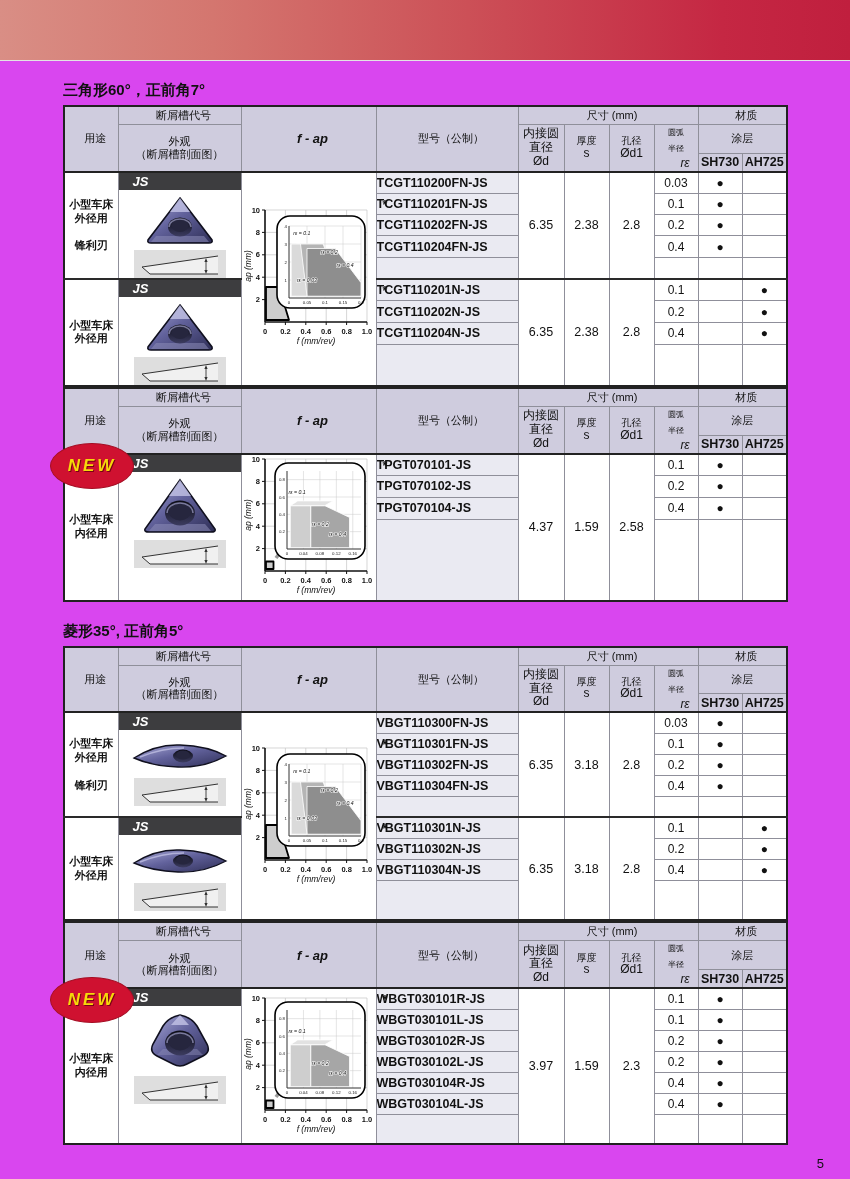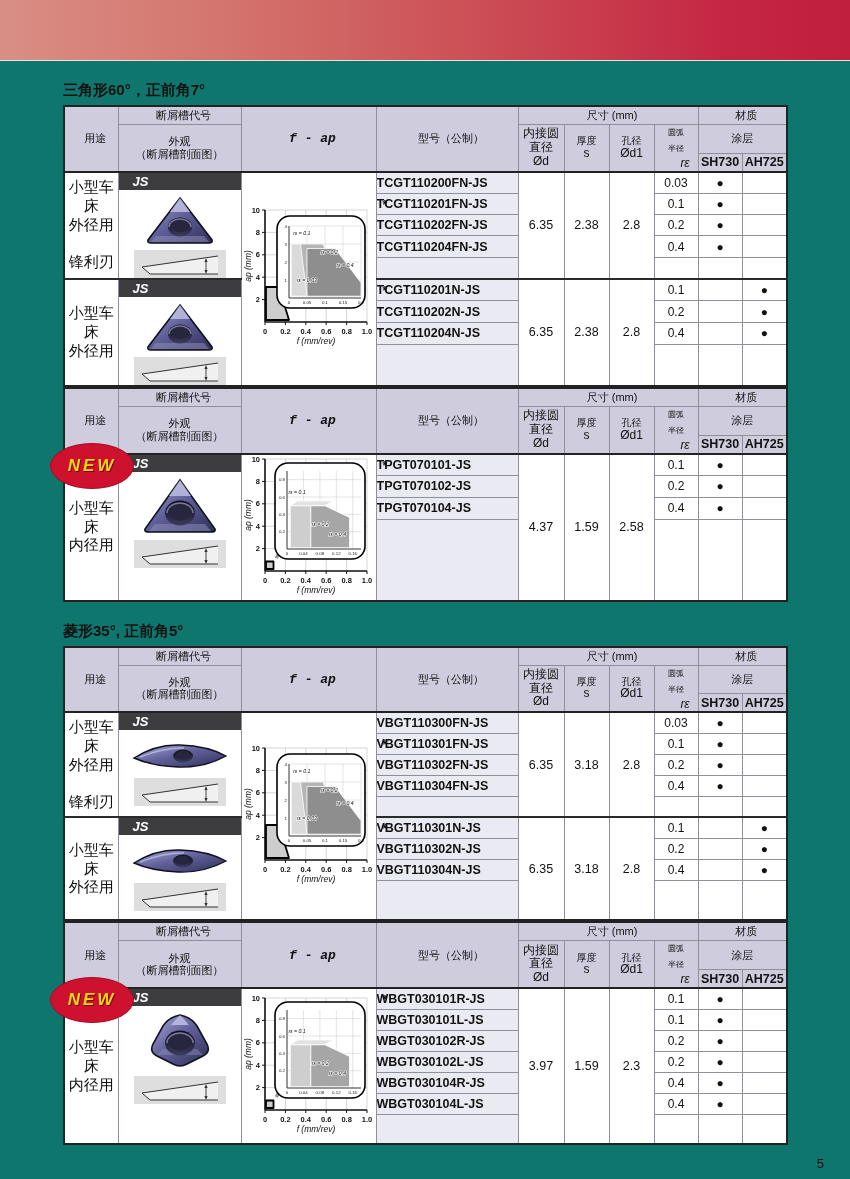--- a/index.html
+++ b/index.html
@@ -1,41 +1,41 @@
 <!DOCTYPE html>
 <html><head>
 <meta charset="utf-8">
 <style>
   html,body{margin:0;padding:0;background:#fff;}
   body{width:850px;font-family:"Liberation Sans","DejaVu Sans",sans-serif;color:#111;}
-  .page{position:relative;width:850px;height:1179px;background:#0f766e;overflow:hidden;}
+  .page{position:relative;width:850px;height:1179px;background:#d946ef;overflow:hidden;}
   .top-banner{height:60px;background:linear-gradient(90deg,#d98e85 0%,#d4766f 25%,#cc5057 55%,#c52743 85%,#c01f3e 100%);border-bottom:1px solid #e3e3e3;}
   .content{padding-left:63px;}
   .section-title{font-size:15px;font-weight:bold;margin:20px 0 5px 0;}
   .twrap{position:relative;width:725px;}
   table.spec{border-collapse:collapse;table-layout:fixed;width:723px;border:2px solid #222;}
   table.spec th,table.spec td{border:1px solid #8f8f9a;padding:0;overflow:hidden;}
   thead th{background:#cfccde;font-weight:normal;font-size:11px;text-align:center;vertical-align:middle;}
   thead{border-bottom:2px solid #222;}
   tr.h-top th{height:17px;padding-left:8px;}
   tr.h-bot th{height:17px;}
-  th.fap{font-style:italic;font-weight:bold;font-size:13px;font-family:Liberation Mono, monospace;}
+  th.fap{font-style:italic;font-weight:bold;font-size:13px;}
   th .blk{display:block;line-height:1.15;}
   th .tiny{font-size:12px;}
   th .tiny2{font-size:10px;}
   th .sym{font-size:12px;}
   th .re-label{width:18px;margin:0 auto;font-size:8px;line-height:16px;}
   th.grade{font-weight:bold;font-size:12.5px;}
   .italic{font-style:italic;padding-left:18px;}
   tbody tr{height:21px;}
   tbody tr.h40{height:40px;}
   tbody tr.h78{height:78px;}
   tbody tr.h30{height:30px;}
   td{font-size:12px;background:#fff;}
-  td.usage{font-size:15px;text-align:center;vertical-align:middle;white-space:pre-line;line-height:1.25;}
+  td.usage{font-size:11px;text-align:center;vertical-align:middle;white-space:pre-line;line-height:1.25;font-weight:bold;}
   td.app{vertical-align:top;}
   .js-banner{height:17px;line-height:17px;background:#3d3d3f;color:#fff;font-weight:bold;font-style:italic;font-size:13px;padding-left:14px;}
   .app-inner{display:flex;flex-direction:column;align-items:center;gap:5px;padding-top:5px;}
   td.chartc{vertical-align:middle;text-align:center;}
   .chart{display:inline-block;}
   td.model{background:#eaeaf2;font-weight:bold;font-size:12.5px;text-align:left;padding-left:18px;position:relative;}
   td.model .star{position:absolute;left:6px;top:50%;transform:translateY(-46%);}
   td.dim{text-align:center;font-size:12.5px;}
   td.re{text-align:center;font-size:12px;}
   td.dot{text-align:center;font-size:12px;}

